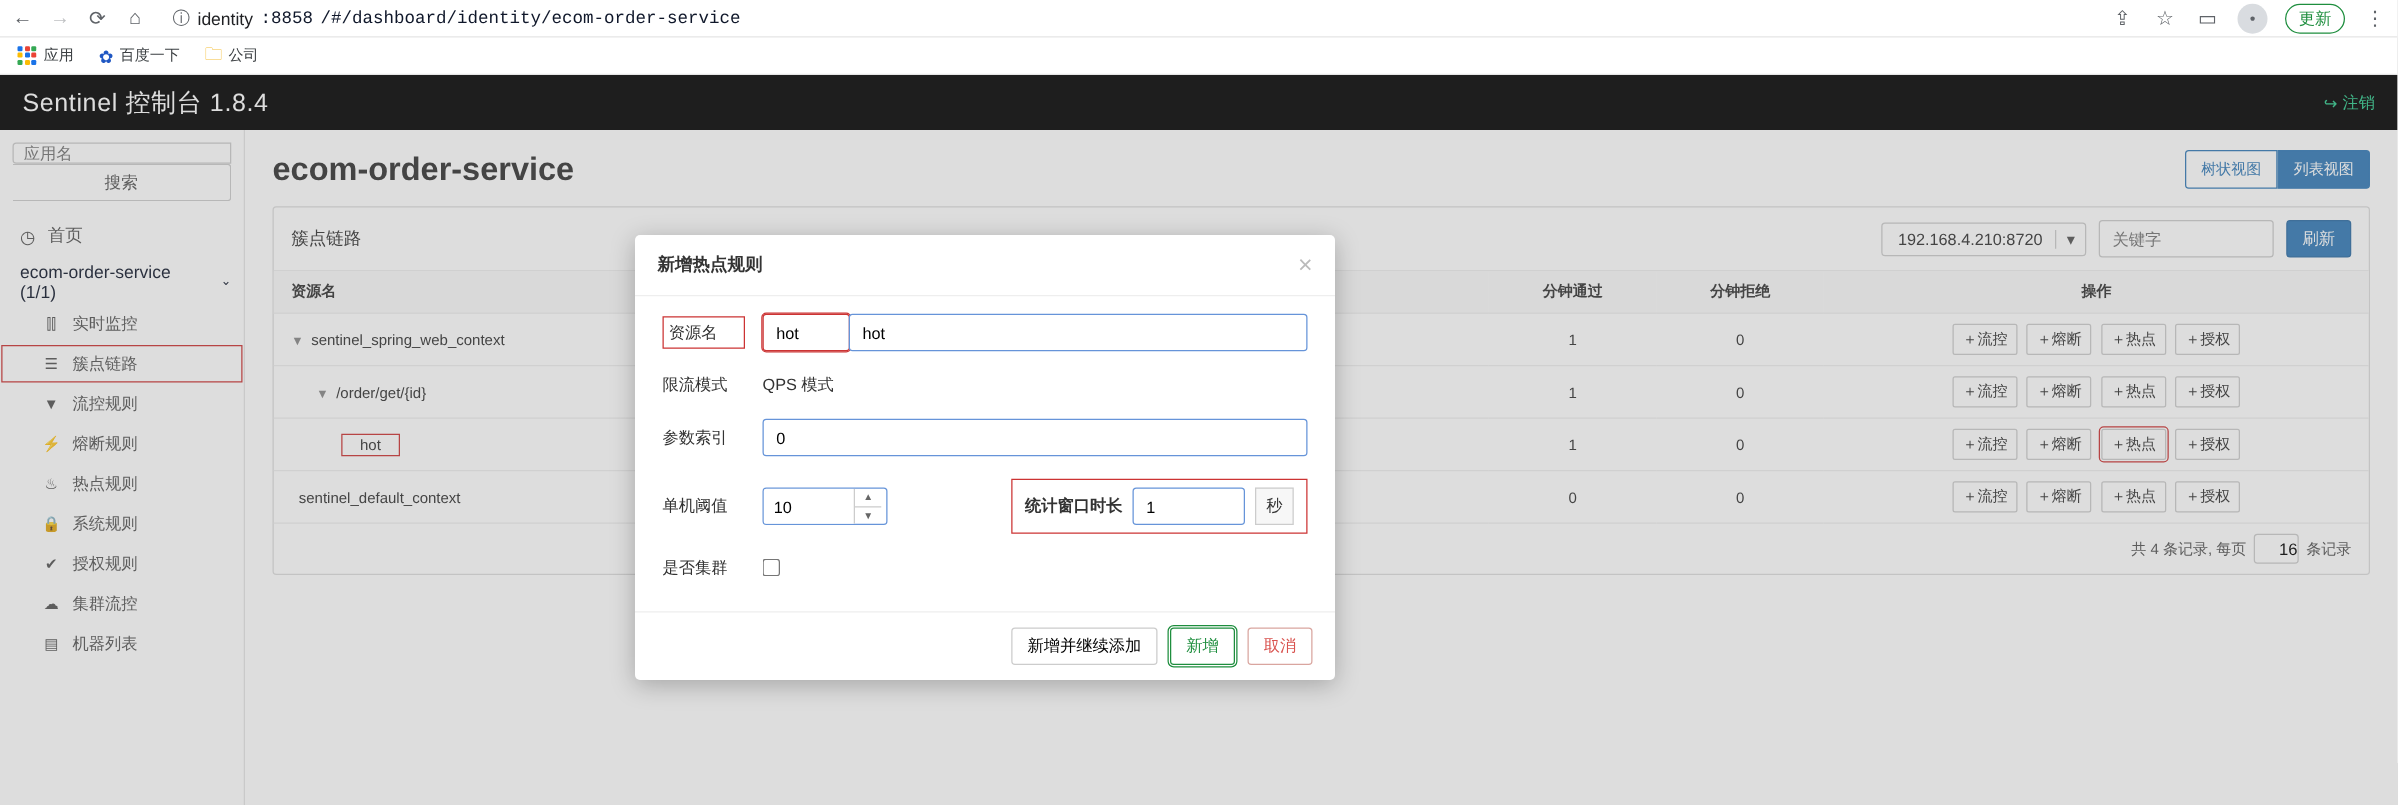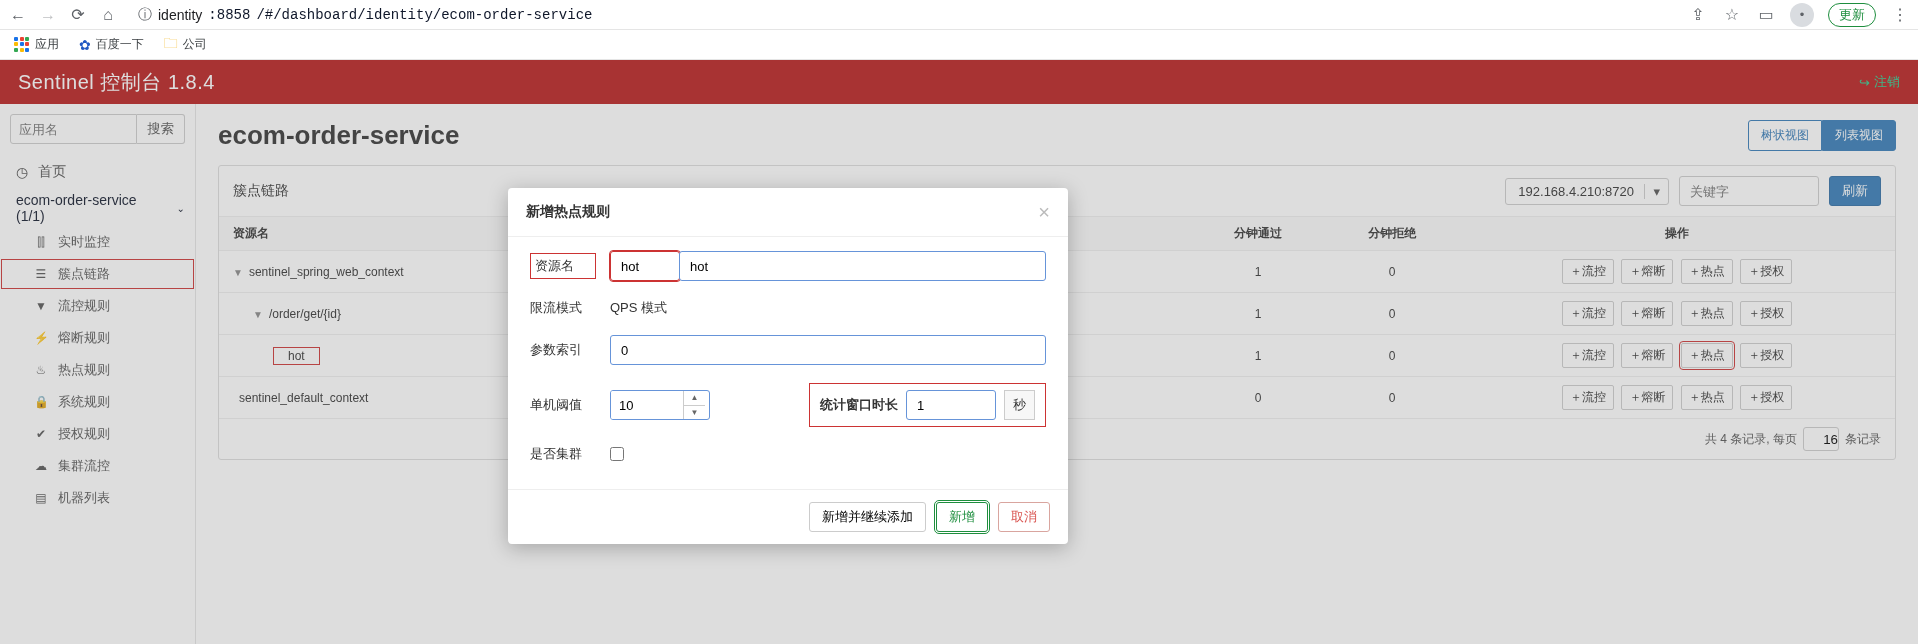--- a/index.html
+++ b/index.html
@@ -17,29 +17,29 @@
   .bm-apps { width:16px; height:16px; display:grid; grid-template-columns:repeat(3,1fr); grid-template-rows:repeat(3,1fr); gap:1px;}
   .bm-apps span:nth-child(1){background:#1a73e8}.bm-apps span:nth-child(2){background:#ea4335}.bm-apps span:nth-child(3){background:#34a853}.bm-apps span:nth-child(4){background:#fbbc05}.bm-apps span:nth-child(5){background:#1a73e8}.bm-apps span:nth-child(6){background:#ea4335}.bm-apps span:nth-child(7){background:#34a853}.bm-apps span:nth-child(8){background:#fbbc05}.bm-apps span:nth-child(9){background:#1a73e8}
   .bm-apps span { width:4px; height:4px; border-radius:1px; }
   .bm-paw { color:#1f57c3; font-size:14px; }
   .bm-folder { color:#f4c041; font-size:14px; }
   .chrome-right { margin-left:auto; display:flex; align-items:center; gap:14px; }
   .update-btn { border:1px solid #1e8e3e; color:#1e8e3e; border-radius:14px; padding:2px 10px; font-size:13px; cursor:pointer; }
   .gray-circle { width:24px; height:24px; border-radius:50%; background:#d9dce0; display:flex; align-items:center; justify-content:center; color:#5f6368;}
 
   
-  .app-navbar { background:#b91c1c; color:#fff; height:44px; display:flex; align-items:center; padding:0 18px; }
+  .app-navbar { background:#000000; color:#fff; height:44px; display:flex; align-items:center; padding:0 18px; }
   .brand { font-size:20px; font-weight:400; letter-spacing:0.5px;}
   .logout { margin-left:auto; color:#2fc98d; font-size:13px; cursor:pointer; display:flex; align-items:center; gap:4px;}
 
   .app-body { display:flex; height:calc(644px - 30px - 30px - 44px); }
 
   
   .sidebar { width:196px; border-right:1px solid #e5e5e5; display:flex; flex-direction:column; }
-  .search-row { display:flex; padding:10px; gap:0; }
+  .search-row { display:flex; padding:10px; gap:0;flex-direction:column; }
   .search-row input { flex:1; height:30px; border:1px solid #ccc; padding:0 8px; font-size:13px; border-radius:3px 0 0 3px; min-width:0;}
   .search-row button { height:30px; border:1px solid #ccc; border-left:0; padding:0 10px; background:#fff; cursor:pointer; border-radius:0 3px 3px 0; color:#555;}
   .side-item { display:flex; align-items:center; gap:10px; height:36px; padding:0 16px; color:#0f172a; cursor:pointer; font-size:14px;}
   .side-item.home { color:#555; }
   .side-item.app-item { justify-content:space-between; padding-right:10px; }
   .side-sub { display:flex; align-items:center; gap:10px; height:32px; padding-left:34px; color:#555; cursor:pointer; font-size:13px;}
   .side-sub .sico { width:14px; text-align:center; font-size:12px;}
   .side-sub.active { outline:1px solid #c33; outline-offset:-2px; }
   .caret { font-size:10px; }
 

